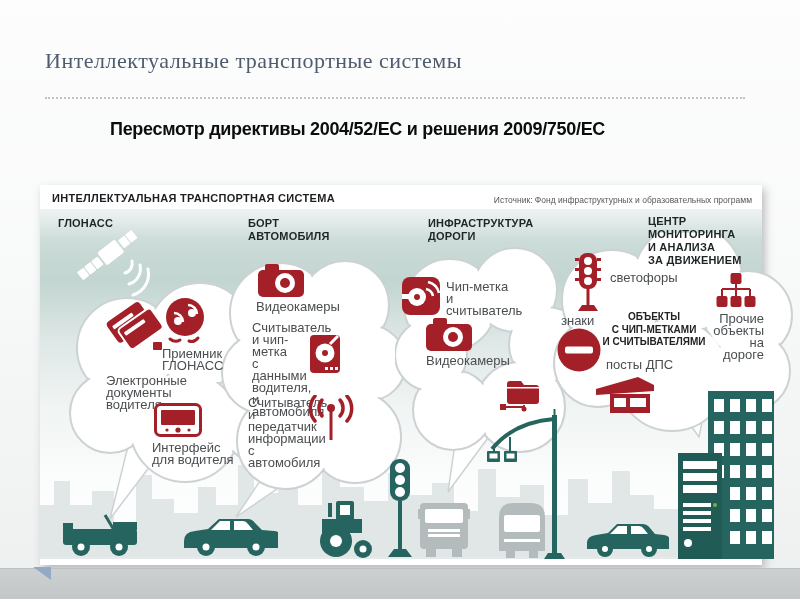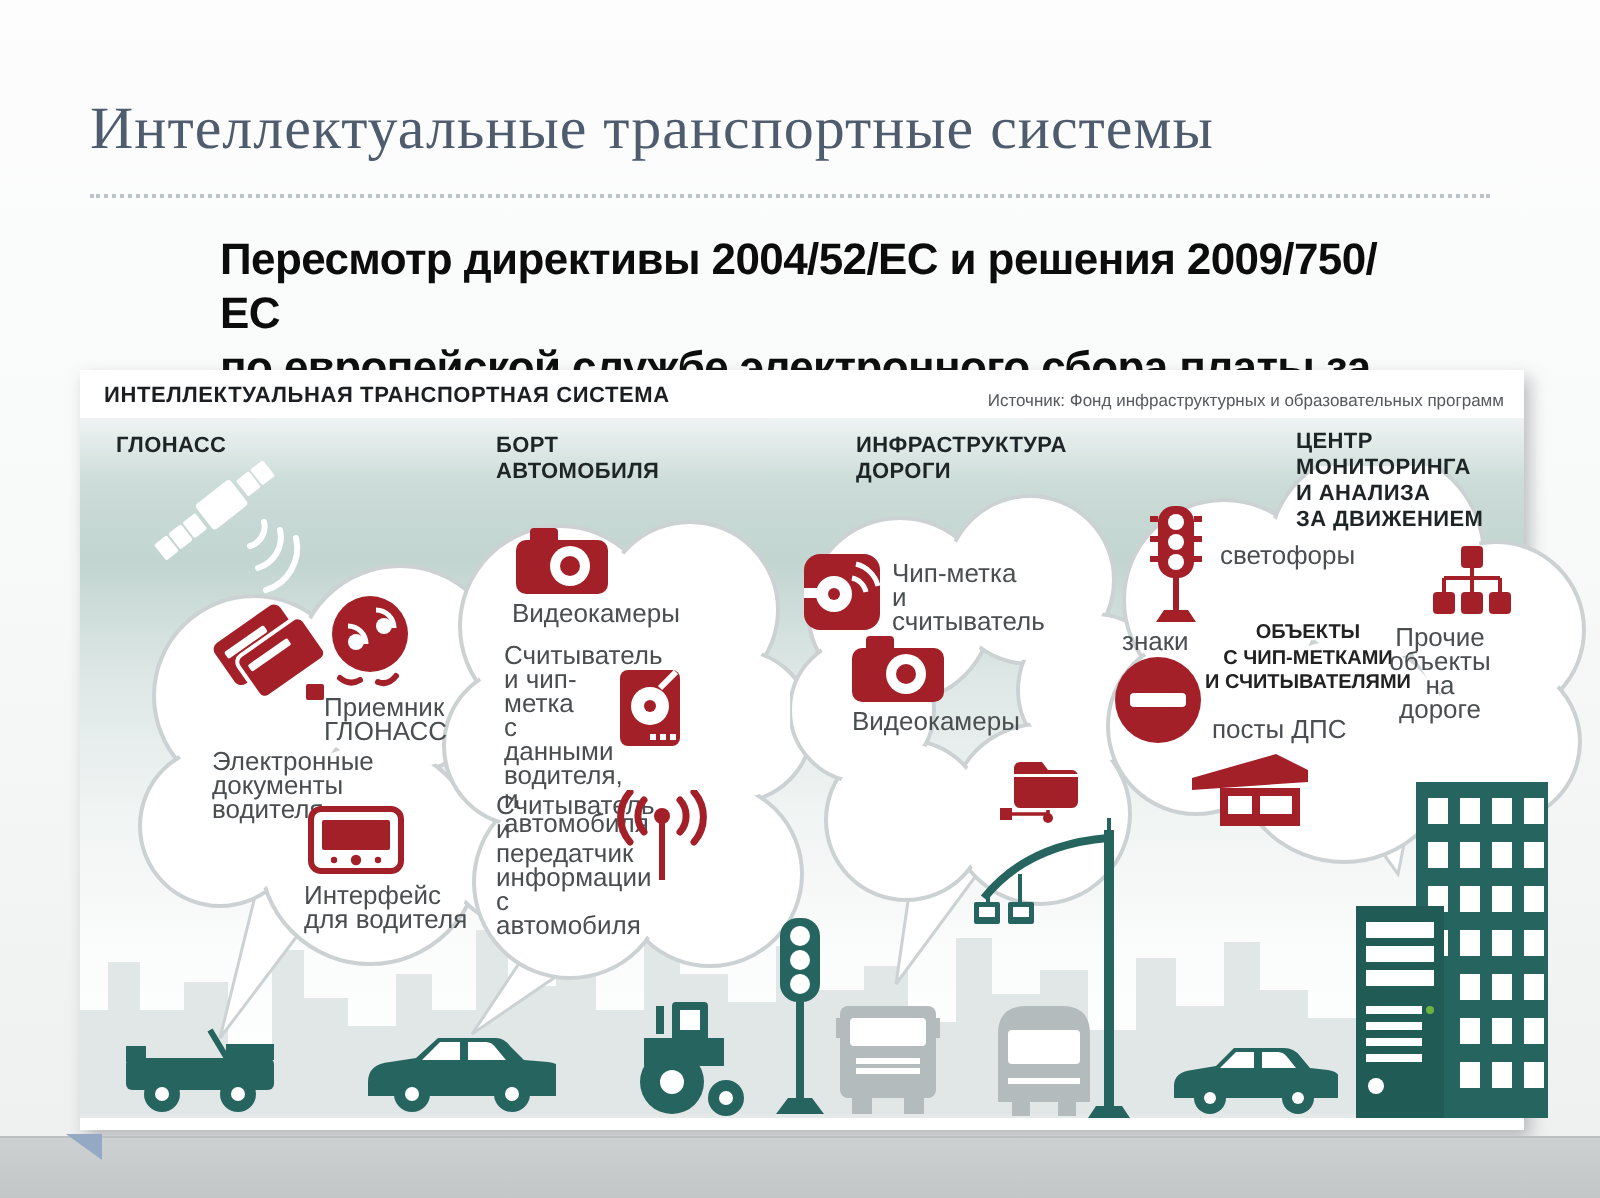--- a/index.html
+++ b/index.html
@@ -2,23 +2,23 @@
 <html><head>
 <meta charset="utf-8">
 <style>
   html,body{margin:0;padding:0;background:#888;}
   .slide{position:relative;width:800px;height:599px;overflow:hidden;
     background:linear-gradient(180deg,#fdfdfd 0%,#f8f9f9 45%,#eff0f0 93%);
     font-family:"Liberation Sans",sans-serif;}
   .abs{position:absolute;}
   
   .page-title{left:45px;top:48px;width:710px;font-family:"Liberation Serif",serif;
-    font-size:30px;color:#4e5c6e;letter-spacing:.5px;font-weight:400;margin:0;}
+    font-size:22px;color:#4e5c6e;letter-spacing:.5px;font-weight:400;margin:0;}
   .title-rule{left:45px;top:97px;width:700px;height:0;border-top:2px dotted #bcc3c9;}
-  .subtitle{left:110px;top:116px;width:600px;font-size:22px;font-weight:bold;color:#0c0c0c;
+  .subtitle{left:110px;top:116px;width:600px;font-size:18px;font-weight:bold;color:#0c0c0c;
     line-height:27px;letter-spacing:-.3px;}
   
   .panel{left:40px;top:185px;width:722px;height:380px;background:#fff;
     box-shadow:3px 4px 8px rgba(110,116,120,.45);}
   .panel-bg{left:0;top:24px;width:722px;height:356px;
     background:linear-gradient(180deg,#eff4f3 0%,#ccdcd8 9%,#c2d5d0 20%,#dde7e5 36%,#f0f4f3 55%,#fbfcfc 75%,#ffffff 100%);}
   .pnl-header{left:12px;top:7px;font-size:11px;font-weight:bold;color:#1c1f21;letter-spacing:.3px;}
   .pnl-source{right:10px;top:10px;font-size:8.5px;color:#55595c;}
   .sec{font-size:11px;font-weight:bold;color:#1f2527;line-height:13px;white-space:pre-line;letter-spacing:.2px;}
   .lbl{font-size:13px;color:#4a4e50;line-height:12px;white-space:pre-line;}
@@ -36,21 +36,20 @@
 </style>
 </head>
 <body>
 
 <div class="slide">
 
   <h1 class="abs page-title">Интеллектуальные транспортные системы</h1>
   <div class="abs title-rule"></div>
   <div class="abs subtitle">
     <div>Пересмотр директивы 2004/52/ЕС и решения 2009/750/ЕС</div>
-    <div>по европейской службе электронного сбора платы за проезд</div>
   </div>
 
   <div class="abs panel">
     <div class="abs panel-bg"></div>
     <div class="abs pnl-source">Источник: Фонд инфраструктурных и образовательных программ</div>
     <div class="abs pnl-header">ИНТЕЛЛЕКТУАЛЬНАЯ ТРАНСПОРТНАЯ СИСТЕМА</div>
 
     <svg class="abs" style="left:30px;top:38px" width="104" height="74">
       <g transform="rotate(-38 40 30)" fill="#fff">
         <rect x="30" y="22" width="22" height="16" rx="2"></rect>
@@ -288,21 +287,21 @@
 С ЧИП-МЕТКАМИ
 И СЧИТЫВАТЕЛЯМИ</div>
 
     <svg class="abs" style="left:676px;top:88px" width="40" height="38">
       <rect class="red" x="14.5" y="0" width="11" height="11" rx="2"></rect>
       <path d="M20,11 v5 M6,16 h28 M6,16 v7 M20,16 v7 M34,16 v7" fill="none" stroke="#a32029" stroke-width="2"></path>
       <rect class="red" x="0.5" y="23" width="11" height="11" rx="2"></rect>
       <rect class="red" x="14.5" y="23" width="11" height="11" rx="2"></rect>
       <rect class="red" x="28.5" y="23" width="11" height="11" rx="2"></rect>
     </svg>
-    <div class="abs lbl" style="left:652px;top:128px;width:56px;text-align:center">Прочие
+    <div class="abs lbl" style="left:668px;top:128px;width:56px;text-align:right">Прочие
 объекты
 на дороге</div>
 
     <div class="abs lbl" style="left:566px;top:174px;width:70px">посты ДПС</div>
     <svg class="abs" style="left:556px;top:190px" width="58" height="38">
       <path class="red" d="M0,14 L42,2 58,10 58,16 0,20 z"></path>
       <rect class="red" x="14" y="19" width="40" height="19"></rect>
       <rect x="18" y="23" width="12" height="9" fill="#fff"></rect>
         <rect x="34" y="23" width="16" height="9" fill="#fff"></rect>
     </svg>

